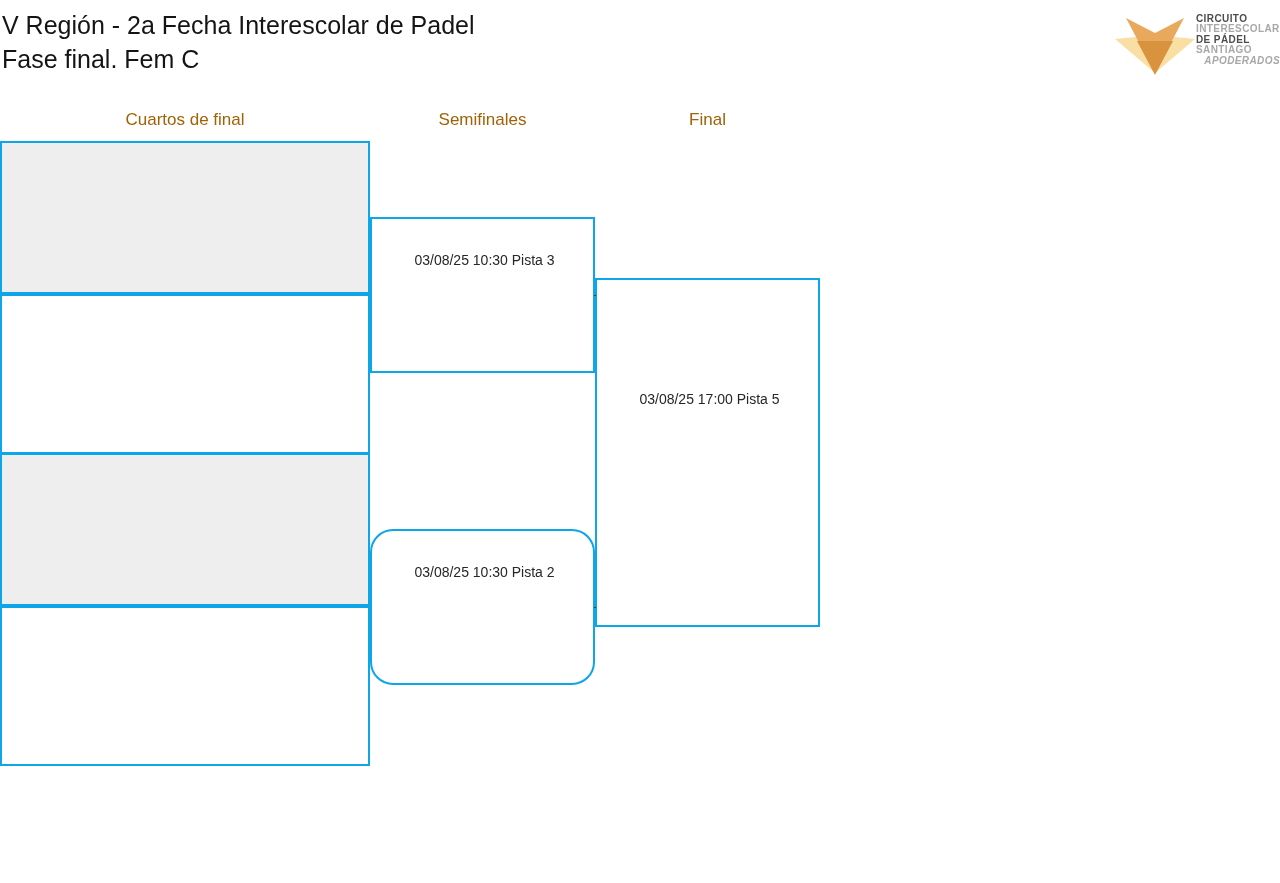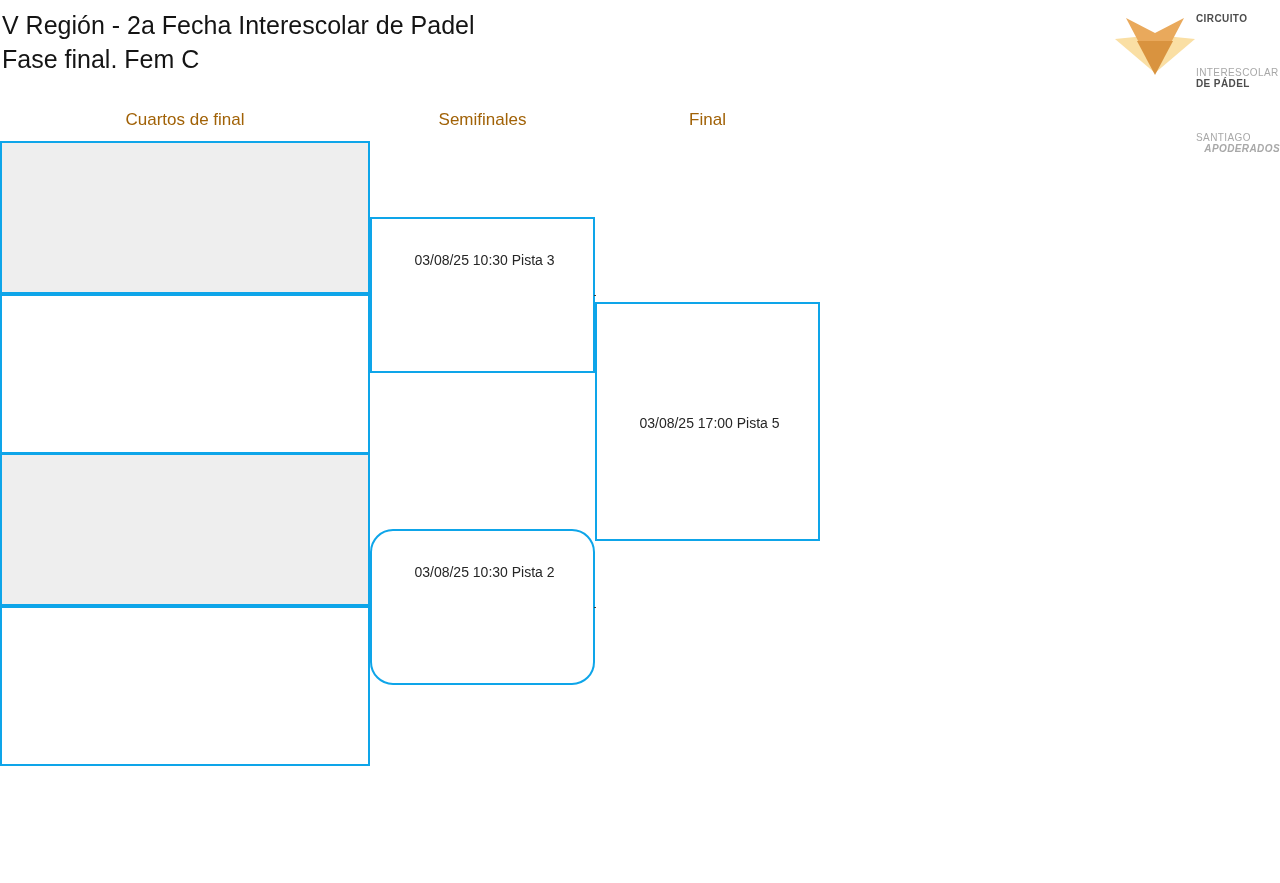--- a/index.html
+++ b/index.html
@@ -52,21 +52,21 @@
     width: 84px;
     line-height: 10.4px;
     letter-spacing: 0.4px;
   }
   .logo-line {
     display: block;
     font-size: 10px;
     white-space: nowrap;
   }
   .logo-strong { font-weight: 700; color: #4d4d4d; }
-  .logo-light  { font-weight: 400; color: #a8a8a8; margin-top: 44px; }
+  .logo-light  { font-weight: 700; color: #a8a8a8; }
   .logo-ital   { font-weight: 700; color: #a8a8a8; font-style: italic; text-align: right; }
 
   
   .round-header {
     position: absolute;
     top: 108px;
     font-size: 17px;
     line-height: 24px;
     color: #a16207;
     text-align: center;
@@ -185,20 +185,20 @@
   </div>
 
   <div class="match" style="left:370px; top:217px; width:225px; height:156px;">
     <div class="match-info" style="left:0px; top:32px; width:225px;">03/08/25 10:30 Pista 3</div>
   </div>
 
   <div class="match" style="left:370px; top:529px; width:225px; height:156px;border-radius:23px;">
     <div class="match-info" style="left:0px; top:32px; width:225px;">03/08/25 10:30 Pista 2</div>
   </div>
 
-  <div class="match" style="left:595px; top:302px; width:225px; height:239px;">
+  <div class="match" style="left:595px; top:278px; width:225px; height:349px;">
     <div class="match-info" style="left:0px; top:110px; width:225px;">03/08/25 17:00 Pista 5</div>
   </div>
 
   <div class="connector" style="left:594px; top:295px; width:2px;"></div>
   <div class="connector" style="left:594px; top:607px; width:2px;"></div>
 
 </div>
 
 </body></html>

